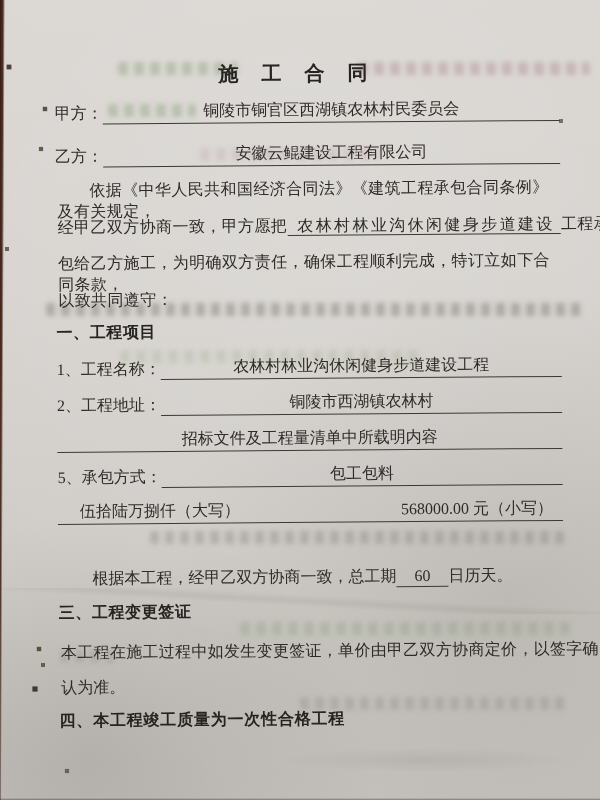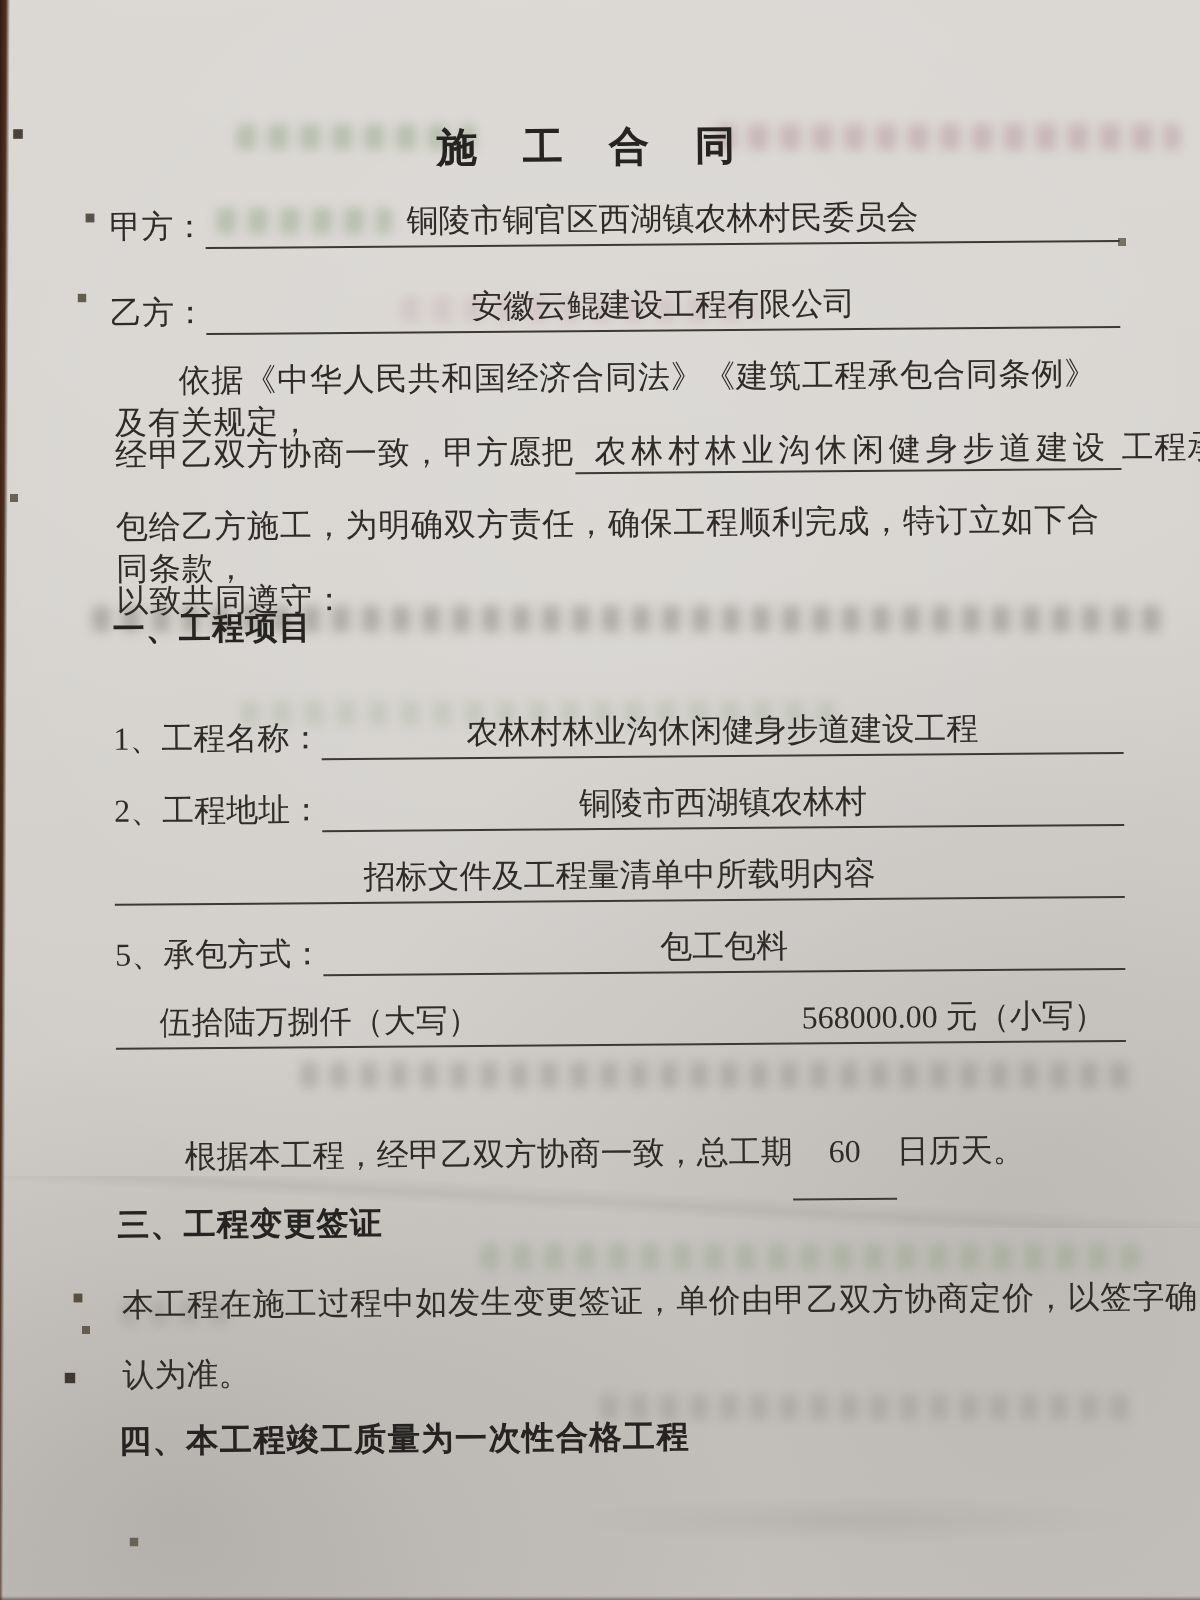--- a/index.html
+++ b/index.html
@@ -68,30 +68,30 @@
     padding-bottom:1px;min-width:0;}
   .party1{left:57px;top:100px;width:505px;}
   .party2{left:57px;top:143px;width:505px;}
   .pre{position:absolute;left:59px;width:495px;letter-spacing:.4px;}
   .pre1{top:179px;text-indent:2em;}
   .pre2{top:216px;white-space:nowrap;}
   .pre3{top:252px;}
   .pre4{top:289px;}
   .ins{border-bottom:1.4px solid #3c3833;letter-spacing:2.4px;padding:0 6px 1px 10px;}
   .heading{position:absolute;left:57px;font-weight:700;color:#262422;letter-spacing:.6px;}
-  .h1{top:303px;} .h2{top:531px;} .h3{top:601px;} .h4{top:709px;letter-spacing:.8px;}
+  .h1{top:321px;} .h2{top:531px;} .h3{top:601px;} .h4{top:709px;letter-spacing:.8px;}
   .item1{left:57px;top:356px;width:505px;}
   .item2{left:57px;top:392px;width:505px;}
   .item3{left:57px;top:428px;width:505px;}
   .item4{left:57px;top:464px;width:505px;}
   .item5{left:57px;top:500px;width:505px;}
   .fill-split{display:flex;justify-content:space-between;padding:0 10px 1px 22px;text-align:left;}
   .s2body{position:absolute;left:59px;top:567px;width:500px;text-indent:2em;white-space:nowrap;}
   .dur{border-bottom:1.4px solid #3c3833;display:inline-block;min-width:52px;
-    text-align:center;text-indent:0;padding-bottom:13px;}
+    text-align:center;text-indent:0;padding-bottom:1px;}
   .s3line1{position:absolute;left:59px;top:641px;width:500px;white-space:nowrap;letter-spacing:.3px;}
   .s3line2{position:absolute;left:59px;top:676px;width:500px;}
 </style>
 </head>
 <body>
 
 <div class="photo">
   <div class="edge-left"></div>
   <div class="edge-bottom"></div>
   <div class="crease1"></div>

